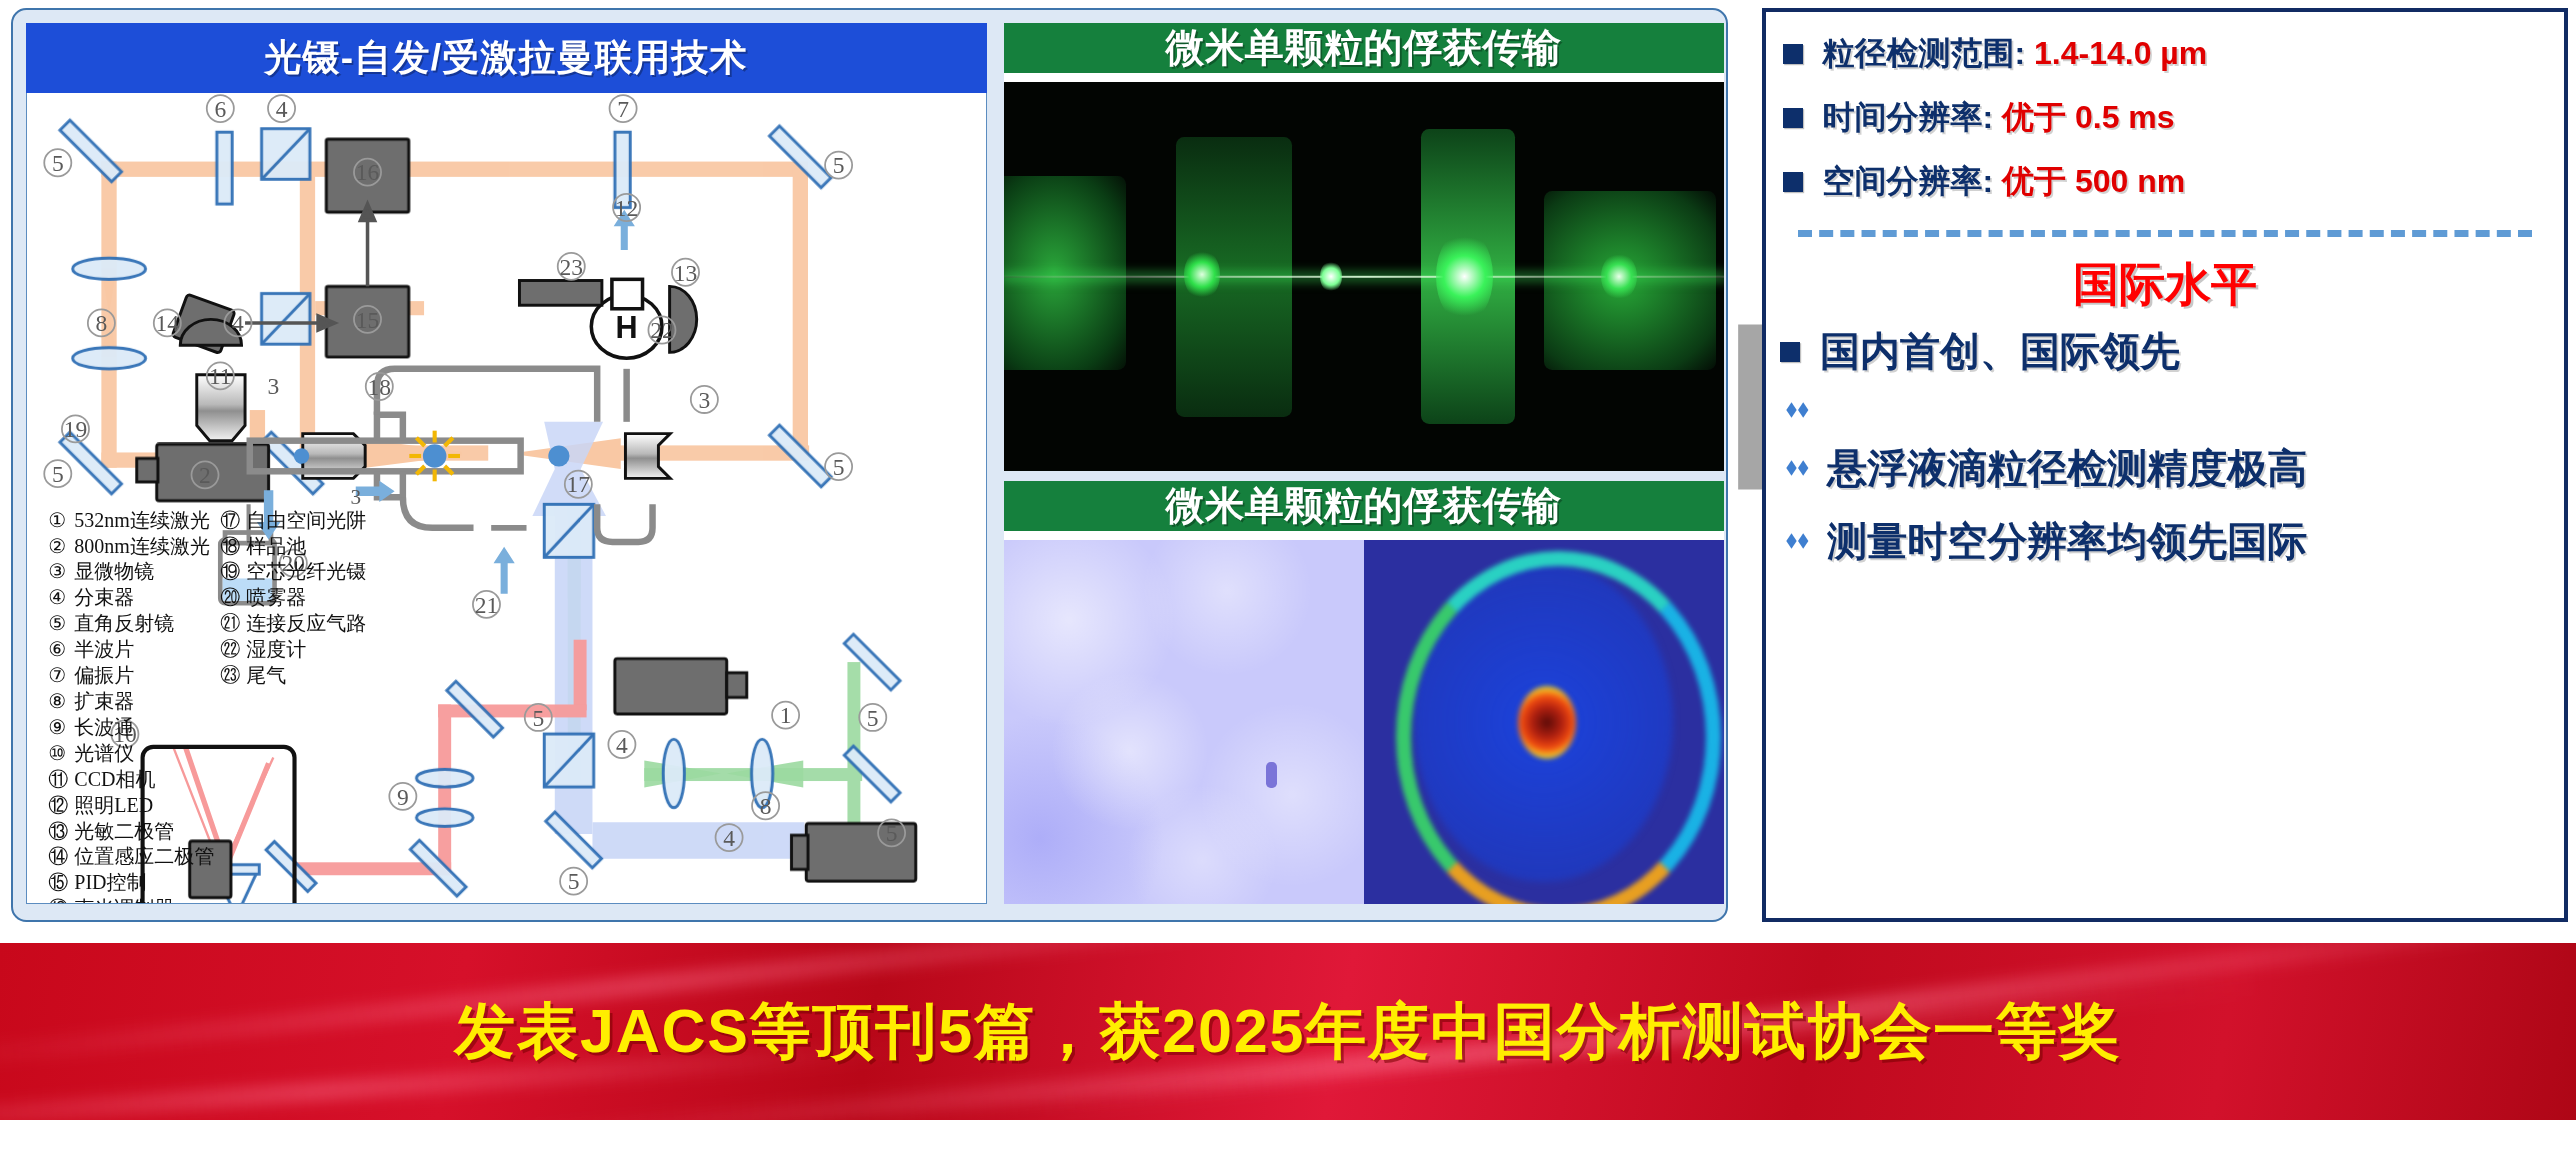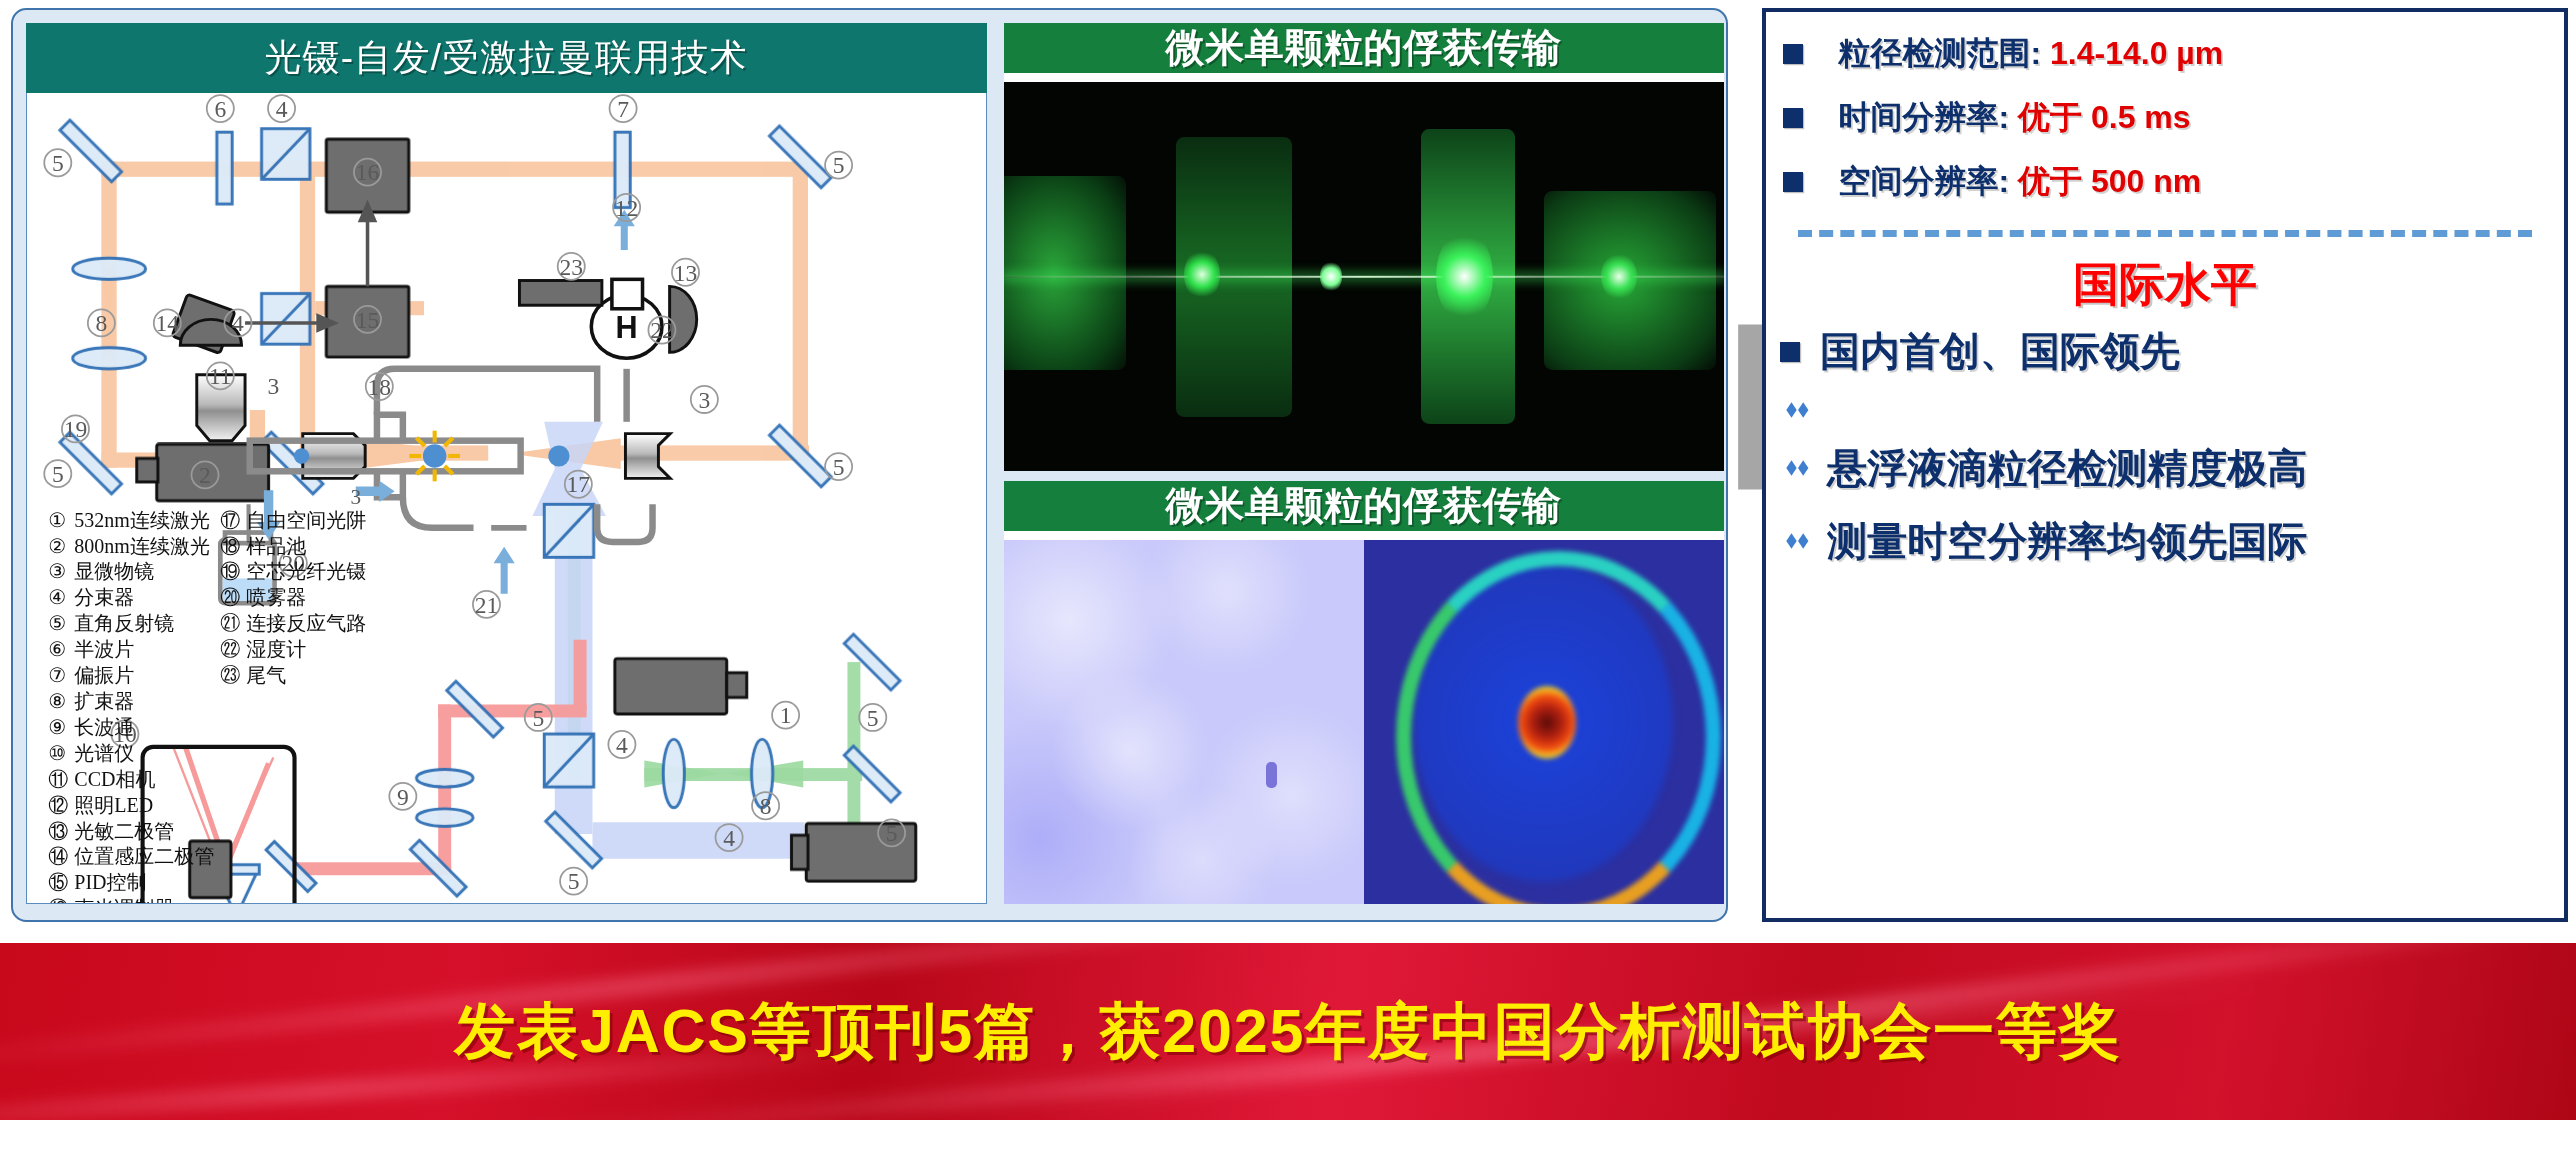--- a/index.html
+++ b/index.html
@@ -7,22 +7,22 @@
        font-family:"Liberation Sans","DejaVu Sans",sans-serif;}
 
   
   #left-card{position:absolute;left:10.6px;top:8.2px;width:1717px;height:914px;
      background:#dde8f5;border:2.9px solid #3f75ac;border-radius:15.3px;box-sizing:border-box;}
 
   
   #diagram-panel{position:absolute;left:13px;top:13px;width:961px;height:881px;
      background:#ffffff;border:1.8px solid #5b8cc0;box-sizing:border-box;}
   #diagram-title{position:absolute;left:13px;top:13px;width:961px;height:70px;
-     background:#0f766e;color:#ffffff;display:flex;align-items:center;justify-content:center;
-     font-size:37px;font-weight:normal;letter-spacing:1.2px;box-sizing:border-box;
+     background:#1d4ed8;color:#ffffff;display:flex;align-items:center;justify-content:center;
+     font-size:37px;font-weight:bold;letter-spacing:1.2px;box-sizing:border-box;
      text-shadow:1.8px 1.8px 0 rgba(0,0,0,.30);}
   #svg-diagram{position:absolute;left:13px;top:82px;width:961px;height:811px;}
 
   
   .photo-panel{position:absolute;background:#ffffff;}
   #photo1{left:991px;top:13px;width:720px;height:448px;}
   #photo2{left:991px;top:471px;width:720px;height:423px;}
   .photo-title{position:absolute;left:0;top:0;width:100%;height:50px;
      background:#15803d;color:#fff;display:flex;align-items:center;justify-content:center;
      font-size:39px;font-weight:bold;letter-spacing:0.6px;box-sizing:border-box;
@@ -54,21 +54,21 @@
 
   
   #arrow-shape{position:absolute;left:1738px;top:236px;width:189px;height:342px;}
 
   
   #right-card{position:absolute;left:1762px;top:8.2px;width:806px;height:914px;
      background:#ffffff;border:4.1px solid #112b63;box-sizing:border-box;}
   .rc-heading{text-align:center;color:#ff0000;font-weight:bold;font-size:46px;
      text-shadow:2.4px 2.4px 0 rgba(0,0,0,.22);line-height:1;}
   #metrics-heading{margin-top:20px;}
-  .metric-row{display:flex;align-items:center;margin:20px 0 0 16.5px;gap:16px;}
+  .metric-row{display:flex;align-items:center;margin:20px 0 0 16.5px;}
   .sq-bullet{width:20px;height:20px;background:#0d2f6b;flex:0 0 auto;margin-right:20px;
      box-shadow:1.2px 1.2px 0 rgba(0,0,0,.25);}
   .dia-bullet{flex:0 0 auto;margin-right:16.5px;margin-left:4.7px;}
   .metric-text{font-size:32px;font-weight:bold;color:#0d2f6b;white-space:nowrap;
      text-shadow:1.8px 1.8px 0 rgba(0,0,0,.18);}
   .metric-text .val{color:#e00000;}
   #dashed-divider{margin:26px 32px 0 32px;border-top:7.7px dashed #5f9bd5;}
   #level-heading{margin-top:23.6px;}
   .level-row{display:flex;align-items:center;margin:17.7px 0 0 14px;}
   .level-text{font-size:40px;font-weight:bold;color:#0d2f6b;white-space:nowrap;

